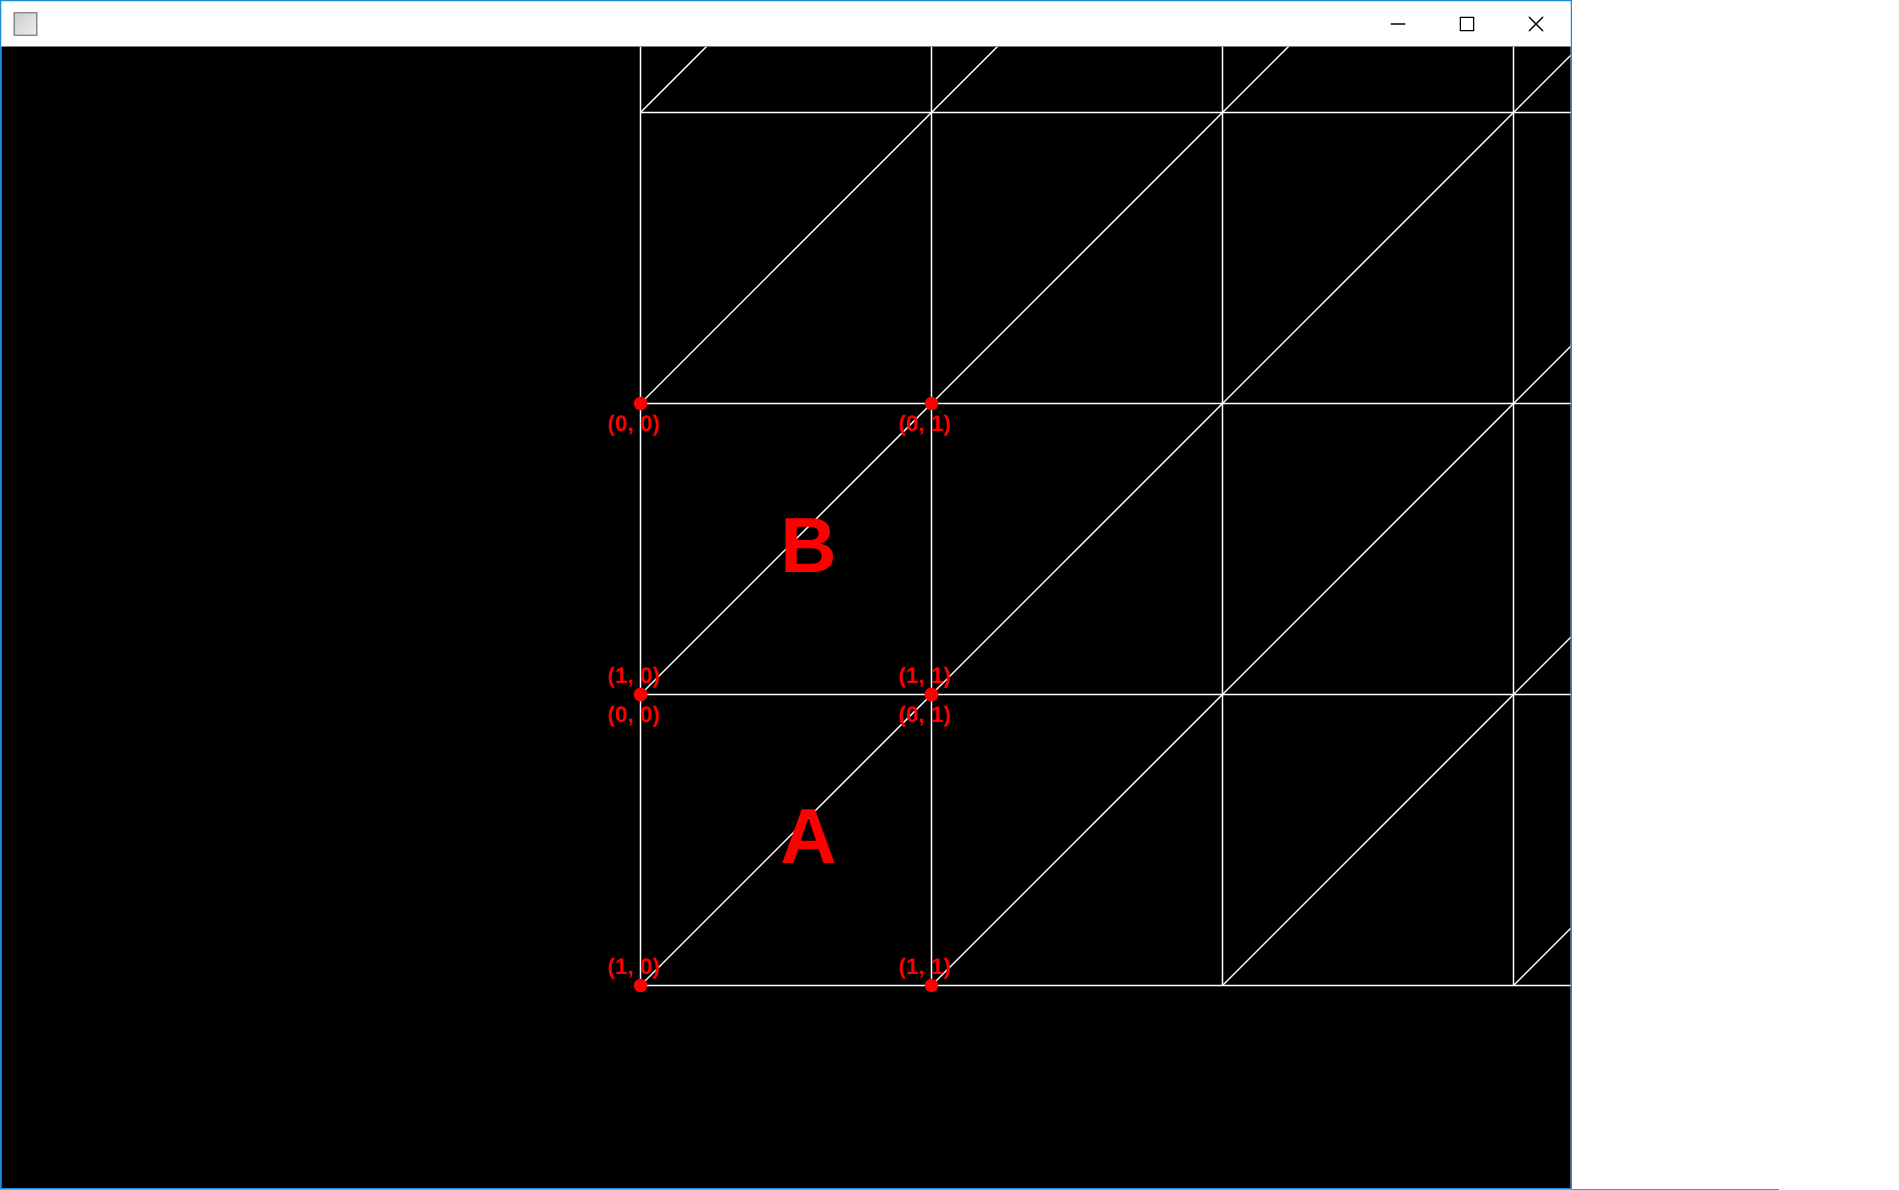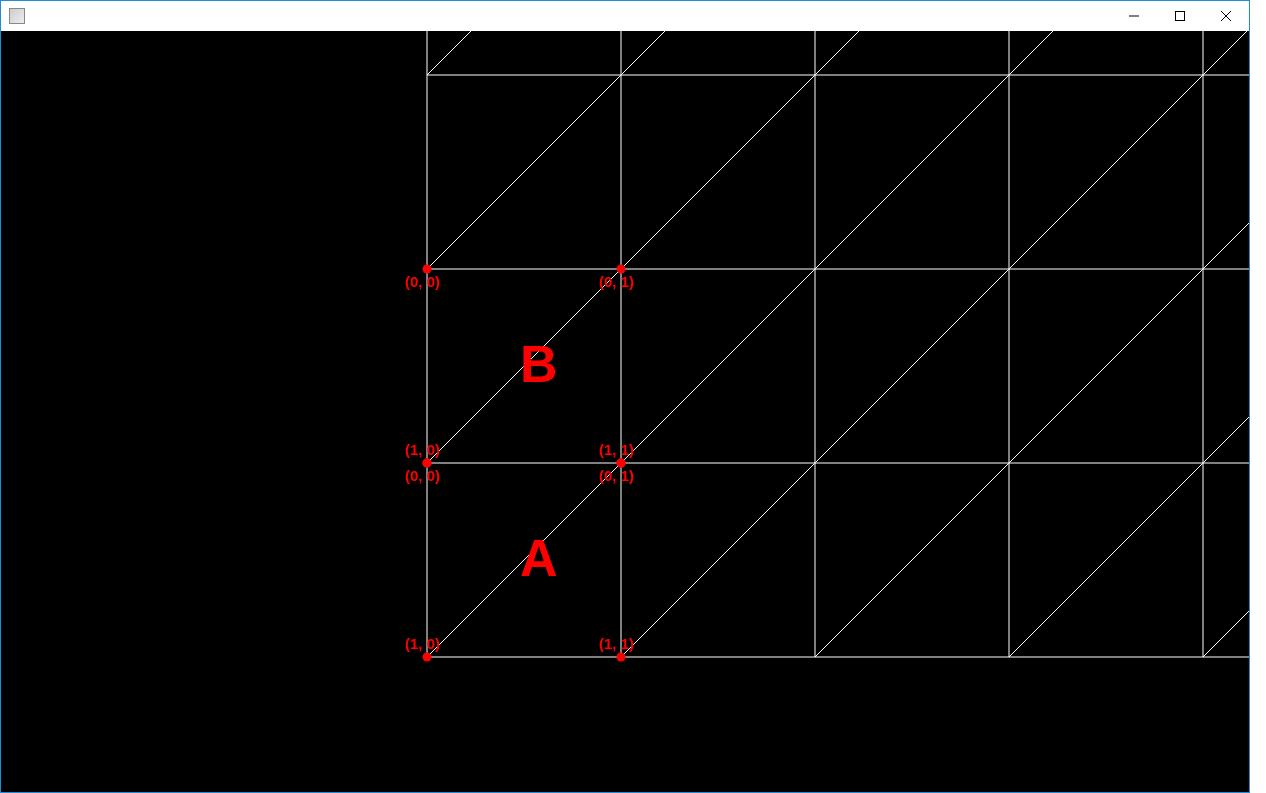--- a/index.html
+++ b/index.html
@@ -7,21 +7,21 @@
       width: 1266px;
       height: 793px;
       font-family: "Segoe UI", Tahoma, sans-serif;
       background: #fff;
       overflow: hidden;
       position: relative;
     }
     .window {
       position: absolute;
       left: 0; top: 0;
-      width: 1250px; height: 793px;
+      width: 1048px; height: 793px;
       border: 1px solid #1e8cd6;
       background: #fff;
       display: flex;
       flex-direction: column;
     }
     .titlebar {
       height: 30px;
       display: flex;
       align-items: center;
       background: #fff;

